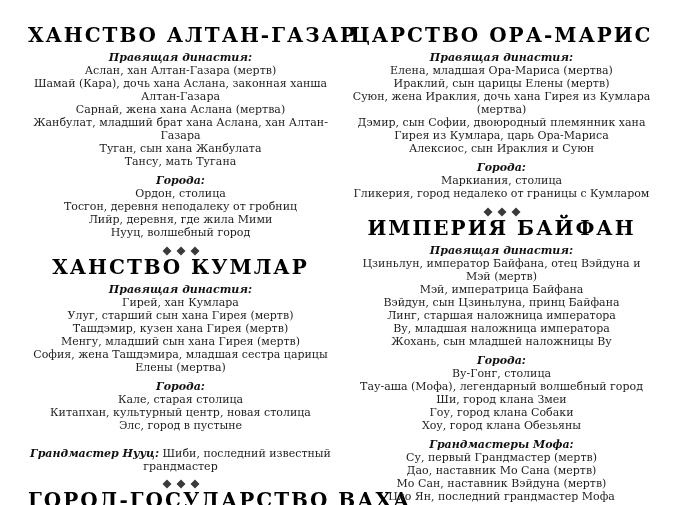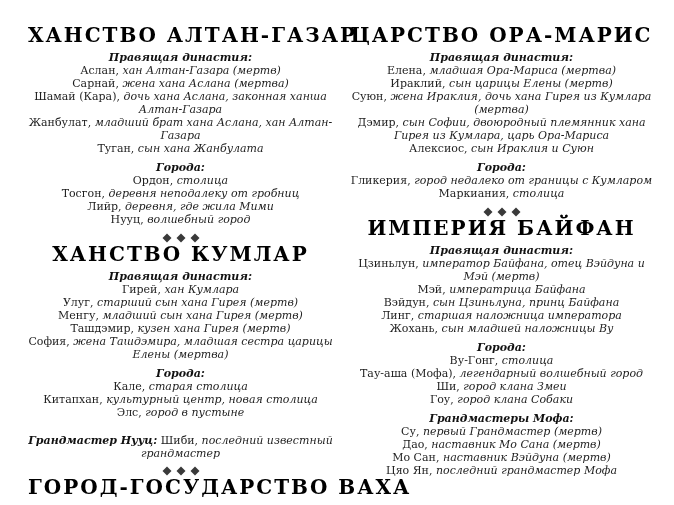--- a/index.html
+++ b/index.html
@@ -12,62 +12,63 @@
   .col{width:305px;text-align:center;}
   .realm{margin:0;}
   .realm-title{
     font-size:20px;line-height:19px;font-weight:bold;letter-spacing:2px;
     color:#000;margin:0 0 3px 0;white-space:nowrap;
   }
   .section{margin-top:6px;font-size:11px;}
   .heading{font-weight:bold;font-style:italic;line-height:13px;color:#111;}
   .entry{line-height:13px;}
   .entry .name{font-style:normal;}
-  .entry .desc{font-style:italic;text-align:center;}
+  .entry .desc{text-align:center;}
   .section.inline{margin-top:15px;}
   .section.inline .heading,.section.inline .entry{display:inline;}
   .sep{margin:5px 0 2px 0;line-height:11px;}
   .sep svg{display:inline-block;vertical-align:middle;}
 </style>
 </head>
 <body>
 
 <div class="page">
   <div class="col">
       <div class="realm">
         <div class="realm-title">ХАНСТВО АЛТАН-ГАЗАР</div>
         <div class="section">
           <div class="heading">Правящая династия:</div>
           <div class="entry"><span class="name">Аслан</span>, <span class="desc">хан Алтан-Газара (мертв)</span></div>
+          <div class="entry"><span class="name">Шамай (Кара)</span>, <span class="desc">дочь хана Аслана, законная ханша Алтан-Газара</span></div>
           <div class="entry"><span class="name">Сарнай</span>, <span class="desc">жена хана Аслана (мертва)</span></div>
-          <div class="entry"><span class="name">Шамай (Кара)</span>, <span class="desc">дочь хана Аслана, законная ханша Алтан-Газара</span></div>
           <div class="entry"><span class="name">Жанбулат</span>, <span class="desc">младший брат хана Аслана, хан Алтан-Газара</span></div>
           <div class="entry"><span class="name">Туган</span>, <span class="desc">сын хана Жанбулата</span></div>
+          <div class="entry"><span class="name">Тансу</span>, <span class="desc">мать Тугана</span></div>
         </div>
         <div class="section">
           <div class="heading">Города:</div>
           <div class="entry"><span class="name">Ордон</span>, <span class="desc">столица</span></div>
           <div class="entry"><span class="name">Тосгон</span>, <span class="desc">деревня неподалеку от гробниц</span></div>
           <div class="entry"><span class="name">Лийр</span>, <span class="desc">деревня, где жила Мими</span></div>
           <div class="entry"><span class="name">Нууц</span>, <span class="desc">волшебный город</span></div>
         </div>
       </div>
       <div class="sep"><svg width="38" height="10">
           <path d="M 5 0.5 L 9.5 5 L 5 9.5 L 0.5 5 Z" fill="#3a3a3a"></path>
           <path d="M 19 0.5 L 23.5 5 L 19 9.5 L 14.5 5 Z" fill="#3a3a3a"></path>
           <path d="M 33 0.5 L 37.5 5 L 33 9.5 L 28.5 5 Z" fill="#3a3a3a"></path>
         </svg></div>
       <div class="realm">
         <div class="realm-title">ХАНСТВО КУМЛАР</div>
         <div class="section">
           <div class="heading">Правящая династия:</div>
           <div class="entry"><span class="name">Гирей</span>, <span class="desc">хан Кумлара</span></div>
           <div class="entry"><span class="name">Улуг</span>, <span class="desc">старший сын хана Гирея (мертв)</span></div>
+          <div class="entry"><span class="name">Ташдэмир</span>, <span class="desc">кузен хана Гирея (мертв)</span></div>
           <div class="entry"><span class="name">Менгу</span>, <span class="desc">младший сын хана Гирея (мертв)</span></div>
-          <div class="entry"><span class="name">Ташдэмир</span>, <span class="desc">кузен хана Гирея (мертв)</span></div>
           <div class="entry"><span class="name">София</span>, <span class="desc">жена Ташдэмира, младшая сестра царицы Елены (мертва)</span></div>
         </div>
         <div class="section">
           <div class="heading">Города:</div>
           <div class="entry"><span class="name">Кале</span>, <span class="desc">старая столица</span></div>
           <div class="entry"><span class="name">Китапхан</span>, <span class="desc">культурный центр, новая столица</span></div>
           <div class="entry"><span class="name">Элс</span>, <span class="desc">город в пустыне</span></div>
         </div>
         <div class="section inline"><div class="heading">Грандмастер Нууц:</div> <div class="entry"><span class="name">Шиби</span>, <span class="desc">последний известный грандмастер</span></div></div>
       </div>
@@ -86,45 +87,47 @@
         <div class="section">
           <div class="heading">Правящая династия:</div>
           <div class="entry"><span class="name">Елена</span>, <span class="desc">младшая Ора-Мариса (мертва)</span></div>
           <div class="entry"><span class="name">Ираклий</span>, <span class="desc">сын царицы Елены (мертв)</span></div>
           <div class="entry"><span class="name">Суюн</span>, <span class="desc">жена Ираклия, дочь хана Гирея из Кумлара (мертва)</span></div>
           <div class="entry"><span class="name">Дэмир</span>, <span class="desc">сын Софии, двоюродный племянник хана Гирея из Кумлара, царь Ора-Мариса</span></div>
           <div class="entry"><span class="name">Алексиос</span>, <span class="desc">сын Ираклия и Суюн</span></div>
         </div>
         <div class="section">
           <div class="heading">Города:</div>
+          <div class="entry"><span class="name">Маркиания</span>, <span class="desc">столица</span></div>
           <div class="entry"><span class="name">Гликерия</span>, <span class="desc">город недалеко от границы с Кумларом</span></div>
-          <div class="entry"><span class="name">Маркиания</span>, <span class="desc">столица</span></div>
         </div>
       </div>
       <div class="sep"><svg width="38" height="10">
           <path d="M 5 0.5 L 9.5 5 L 5 9.5 L 0.5 5 Z" fill="#3a3a3a"></path>
           <path d="M 19 0.5 L 23.5 5 L 19 9.5 L 14.5 5 Z" fill="#3a3a3a"></path>
           <path d="M 33 0.5 L 37.5 5 L 33 9.5 L 28.5 5 Z" fill="#3a3a3a"></path>
         </svg></div>
       <div class="realm">
         <div class="realm-title">ИМПЕРИЯ БАЙФАН</div>
         <div class="section">
           <div class="heading">Правящая династия:</div>
           <div class="entry"><span class="name">Цзиньлун</span>, <span class="desc">император Байфана, отец Вэйдуна и Мэй (мертв)</span></div>
           <div class="entry"><span class="name">Мэй</span>, <span class="desc">императрица Байфана</span></div>
           <div class="entry"><span class="name">Вэйдун</span>, <span class="desc">сын Цзиньлуна, принц Байфана</span></div>
           <div class="entry"><span class="name">Линг</span>, <span class="desc">старшая наложница императора</span></div>
+          <div class="entry"><span class="name">Ву</span>, <span class="desc">младшая наложница императора</span></div>
           <div class="entry"><span class="name">Жохань</span>, <span class="desc">сын младшей наложницы Ву</span></div>
         </div>
         <div class="section">
           <div class="heading">Города:</div>
           <div class="entry"><span class="name">Ву-Гонг</span>, <span class="desc">столица</span></div>
           <div class="entry"><span class="name">Тау-аша (Мофа)</span>, <span class="desc">легендарный волшебный город</span></div>
           <div class="entry"><span class="name">Ши</span>, <span class="desc">город клана Змеи</span></div>
           <div class="entry"><span class="name">Гоу</span>, <span class="desc">город клана Собаки</span></div>
+          <div class="entry"><span class="name">Хоу</span>, <span class="desc">город клана Обезьяны</span></div>
         </div>
         <div class="section">
           <div class="heading">Грандмастеры Мофа:</div>
           <div class="entry"><span class="name">Су</span>, <span class="desc">первый Грандмастер (мертв)</span></div>
           <div class="entry"><span class="name">Дао</span>, <span class="desc">наставник Мо Сана (мертв)</span></div>
           <div class="entry"><span class="name">Мо Сан</span>, <span class="desc">наставник Вэйдуна (мертв)</span></div>
           <div class="entry"><span class="name">Цяо Ян</span>, <span class="desc">последний грандмастер Мофа</span></div>
         </div>
       </div>
     </div>

